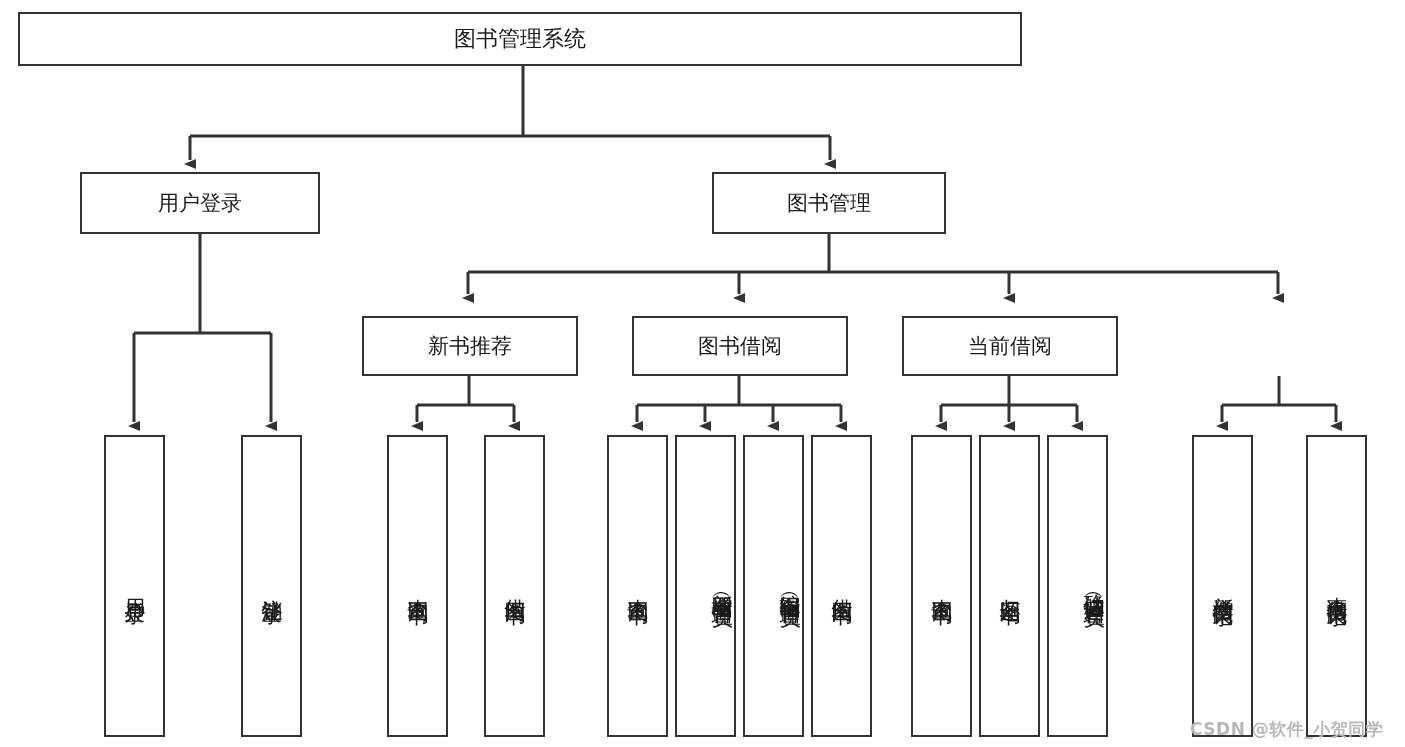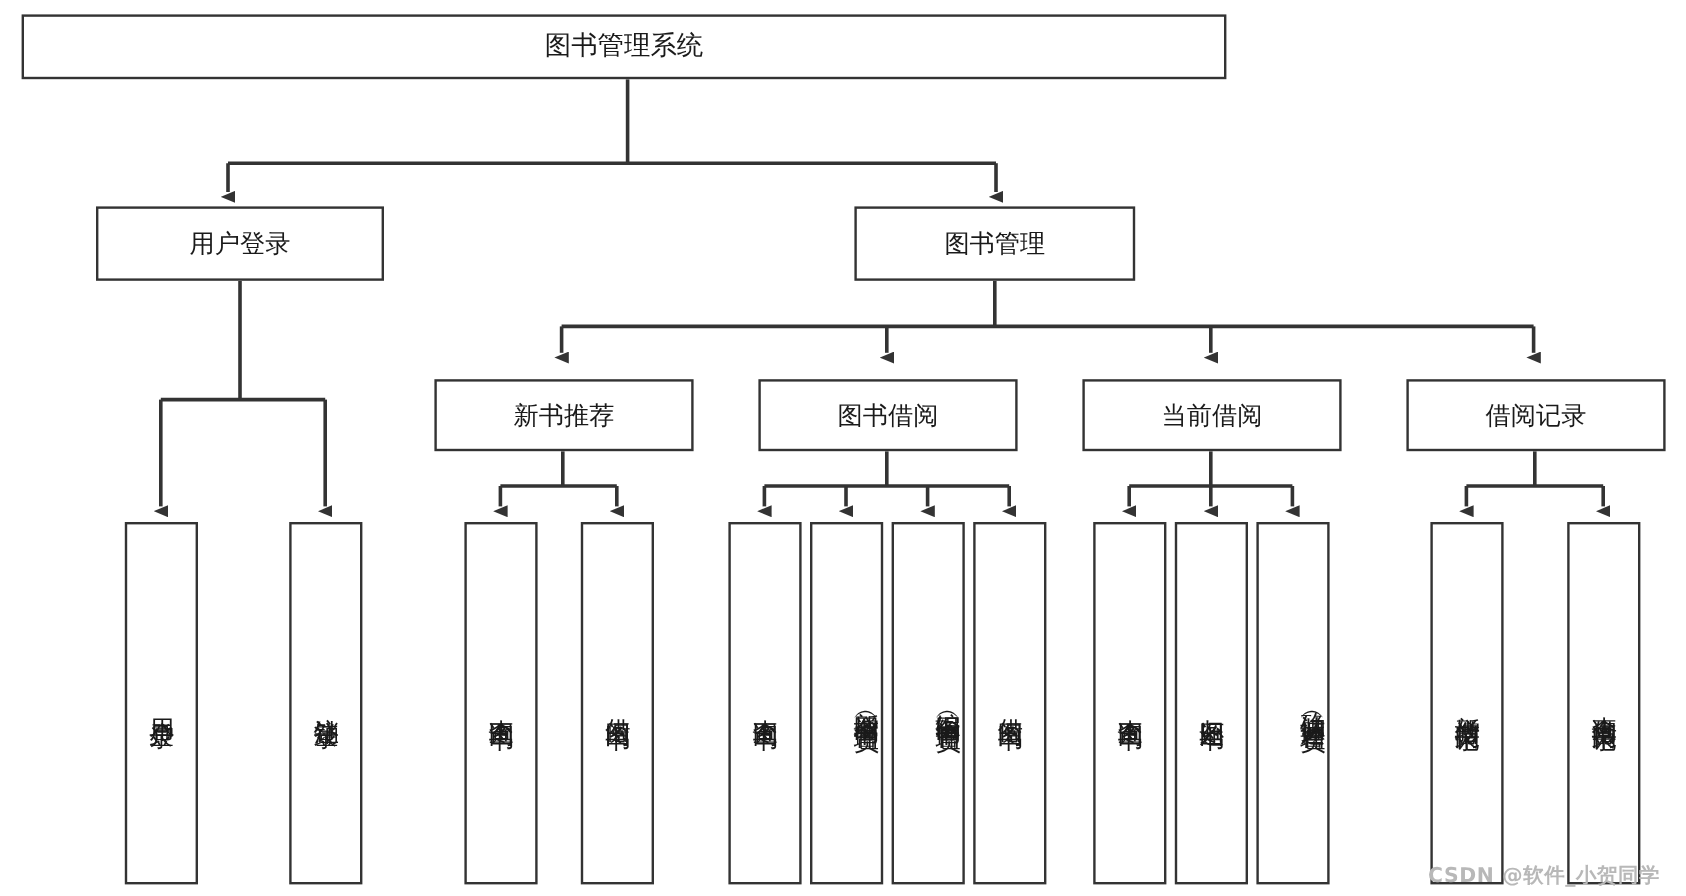--- a/index.html
+++ b/index.html
@@ -137,23 +137,20 @@
   </div>
 
   <div class="node node-l3" style="left:902px; top:316px; width:216px; height:60px;">
     <span>当前借阅</span>
   </div>
 
   <div class="node node-l3" style="left:632px; top:316px; width:216px; height:60px;">
     <span>图书借阅</span>
   </div>
 
-  <div class="node node-l3" style="left:1172px; top:316px; width:216px; height:60px;">
-    <span>借阅记录</span>
-  </div>
 
   <div class="node node-leaf" style="left:104px; top:435px; width:61px; height:302px;">
     <span>用户登录</span>
   </div>
 
   <div class="node node-leaf" style="left:241px; top:435px; width:61px; height:302px;">
     <span>注销登录</span>
   </div>
 
   <div class="node node-leaf" style="left:387px; top:435px; width:61px; height:302px;">

